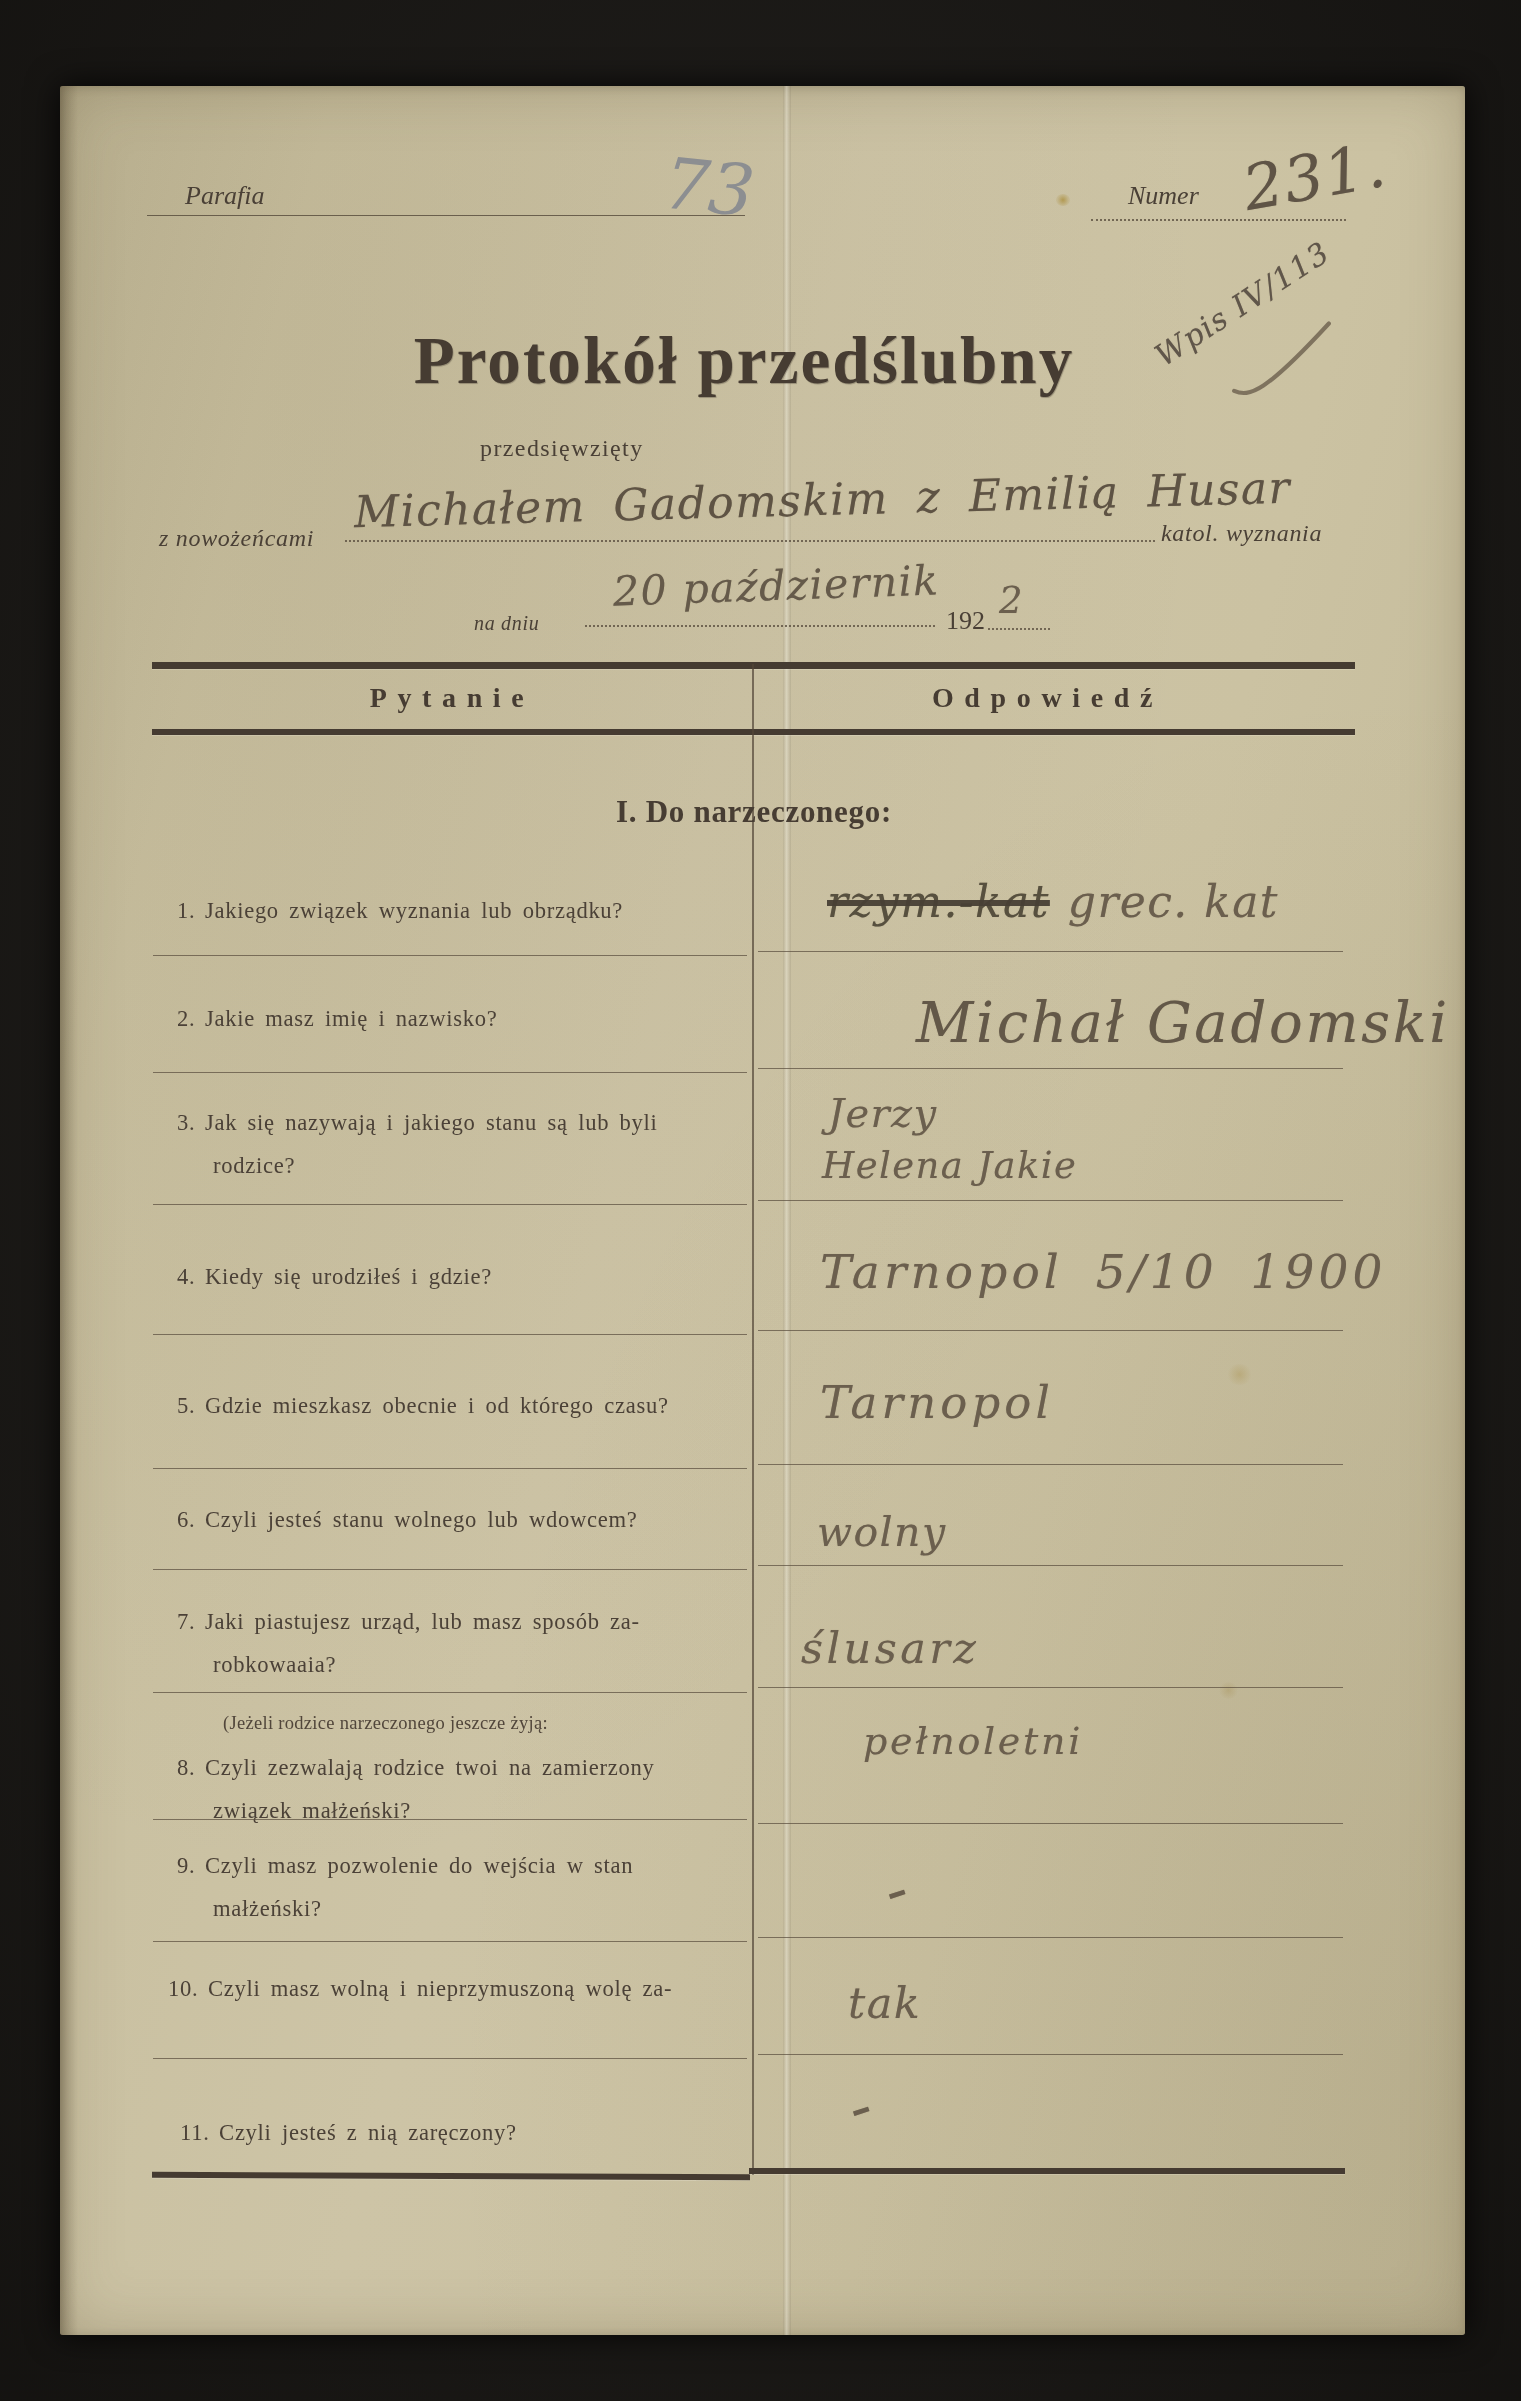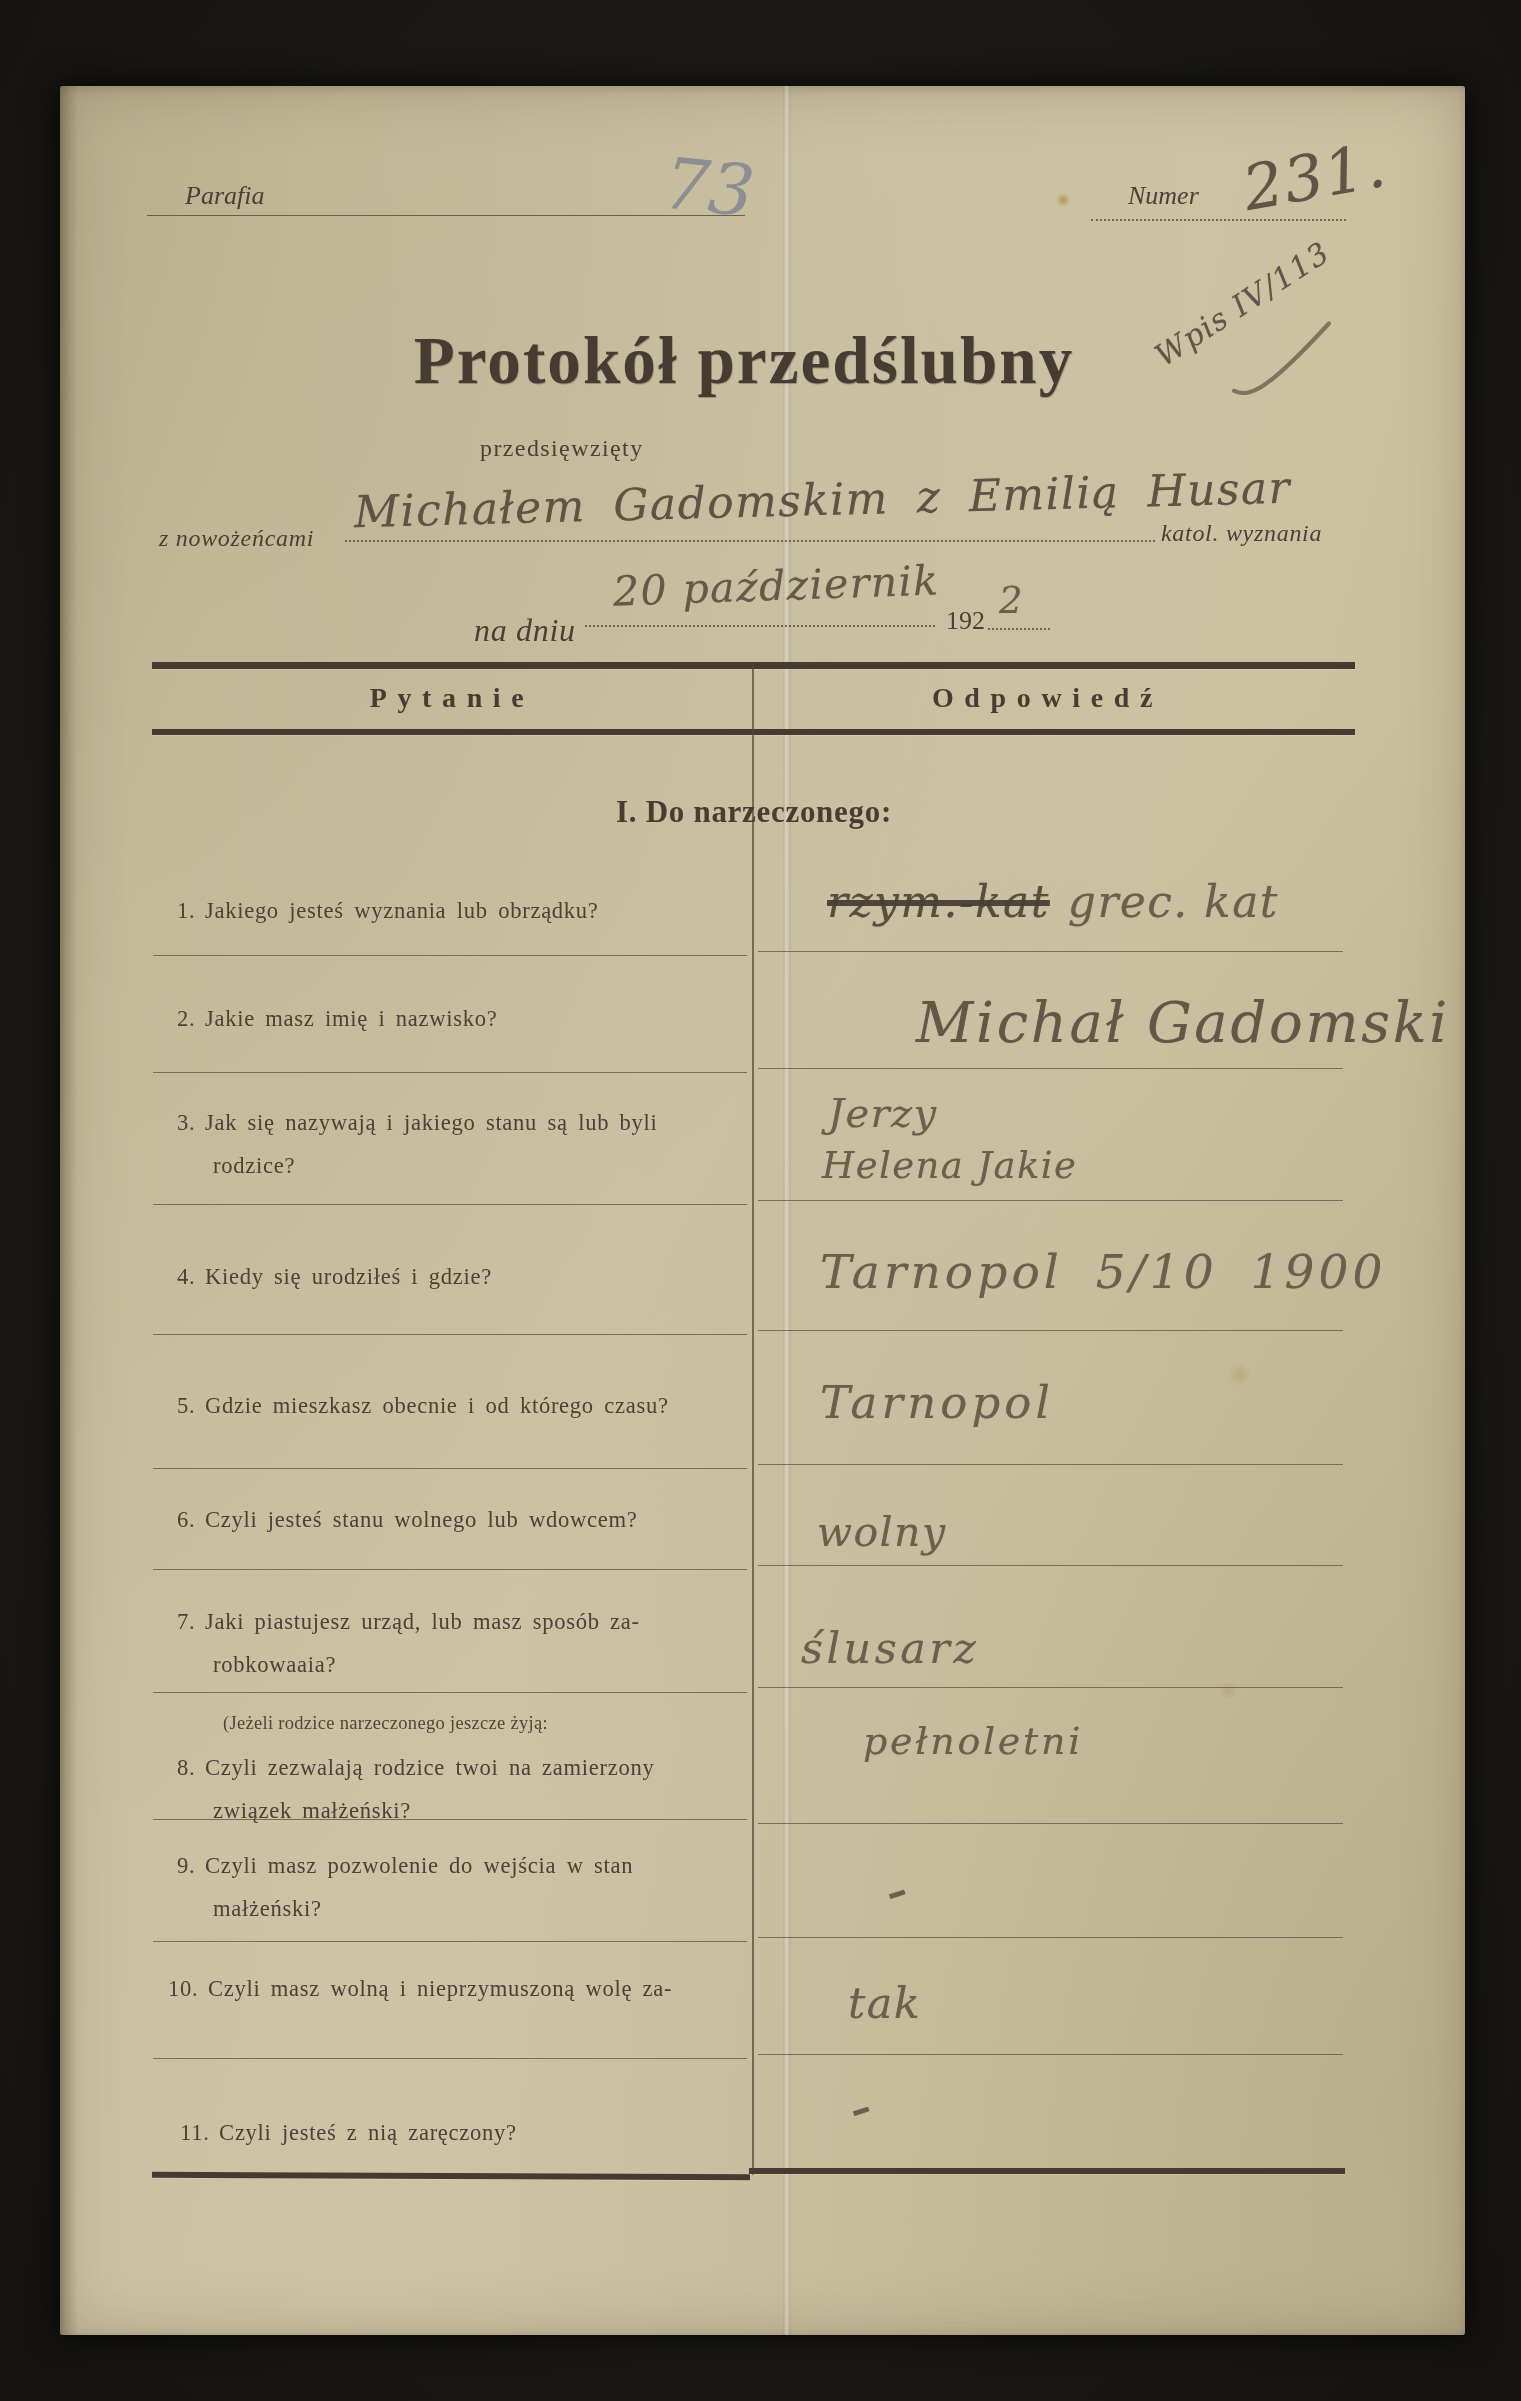--- a/index.html
+++ b/index.html
@@ -58,21 +58,21 @@
   .numer-label{left:1068px;top:95px;font-size:26px;}
   .p73{left:604px;top:60px;font-size:71px;transform:rotate(6deg);}
   .numer-value{left:1183px;top:54px;font-size:62px;transform:rotate(-10deg);color:#5f5446;}
   .title{left:77px;top:236px;width:1214px;text-align:center;font-size:67px;font-weight:bold;letter-spacing:2.1px;color:#463c32;text-shadow:0.7px 0.7px 0.7px rgba(70,60,50,0.35);}
   .wpis{left:1098px;top:255px;font-size:30px;transform:rotate(-33deg);transform-origin:left center;color:#60564a;}
   .flourish{position:absolute;left:1170px;top:232px;}
   .subtitle{left:420px;top:349px;width:549px;text-align:left;font-size:24px;letter-spacing:1.4px;}
   .newlyweds-label{left:99px;top:439px;font-size:24px;letter-spacing:0.7px;}
   .names{left:294px;top:388px;font-size:44px;word-spacing:12.4px;transform:rotate(-1.5deg);color:#5e5344;}
   .rite-label{left:1101px;top:434px;font-size:24px;letter-spacing:0.7px;}
-  .date-label{left:414px;top:526px;font-size:32px;letter-spacing:0.7px;}
+  .date-label{left:414px;top:526px;font-size:20px;letter-spacing:0.7px;}
   .date-hand{left:553px;top:476px;font-size:41px;transform:rotate(-2deg);color:#655a4a;}
   .year-printed{left:886px;top:520px;font-size:26px;}
   .year-hand{left:939px;top:493px;font-size:37px;}
 
   .rule-top{left:92px;top:576px;width:1203px;height:6.9px;}
   .rule-mid{left:92px;top:643px;width:1203px;height:5.5px;}
   .colhead{top:596px;font-size:28px;font-weight:bold;letter-spacing:0.38em;text-align:center;color:#463c32;}
   .colhead-q{left:92px;width:600px;}
   .colhead-a{left:692px;width:591px;}
   .section{left:351px;top:708px;width:686px;text-align:center;font-size:31px;font-weight:bold;letter-spacing:0.7px;color:#473d33;}
@@ -140,21 +140,21 @@
   <div class="dotted" style="left:525px;top:539px;width:350px;"></div>
   <div class="dotted" style="left:928px;top:542px;width:62px;"></div>
 
   <div class="rule rule-top"></div>
   <div class="printed colhead colhead-q">Pytanie</div>
   <div class="printed colhead colhead-a">Odpowiedź</div>
   <div class="rule rule-mid"></div>
   <div class="vdiv"></div>
   <div class="printed section">I. Do narzeczonego:</div>
 
-  <div class="q q1"><span class="qno">1.</span><span>Jakiego jesteś wyznania lub obrządku?</span></div>
+  <div class="q q1"><span class="qno">1.</span><span>Jakiego związek wyznania lub obrządku?</span></div>
   <div class="q q2"><span class="qno">2.</span><span>Jakie masz imię i nazwisko?</span></div>
   <div class="q q3"><span class="qno">3.</span><span>Jak się nazywają i jakiego stanu są lub byli</span><div class="l2">rodzice?</div></div>
   <div class="q q4"><span class="qno">4.</span><span>Kiedy się urodziłeś i gdzie?</span></div>
   <div class="q q5"><span class="qno">5.</span><span>Gdzie mieszkasz obecnie i od którego czasu?</span></div>
   <div class="q q6"><span class="qno">6.</span><span>Czyli jesteś stanu wolnego lub wdowcem?</span></div>
   <div class="q q7"><span class="qno">7.</span><span>Jaki piastujesz urząd, lub masz sposób za-</span><div class="l2">robkowaaia?</div></div>
   <div class="qnote q8n">(Jeżeli rodzice narzeczonego jeszcze żyją:</div>
   <div class="q q8"><span class="qno">8.</span><span>Czyli zezwalają rodzice twoi na zamierzony</span><div class="l2">związek małżeński?</div></div>
   <div class="q q9"><span class="qno">9.</span><span>Czyli masz pozwolenie do wejścia w stan</span><div class="l2">małżeński?</div></div>
   <div class="q q10" style="left:108px;"><span class="qno">10.</span><span>Czyli masz wolną i nieprzymuszoną wolę za-</span></div>

